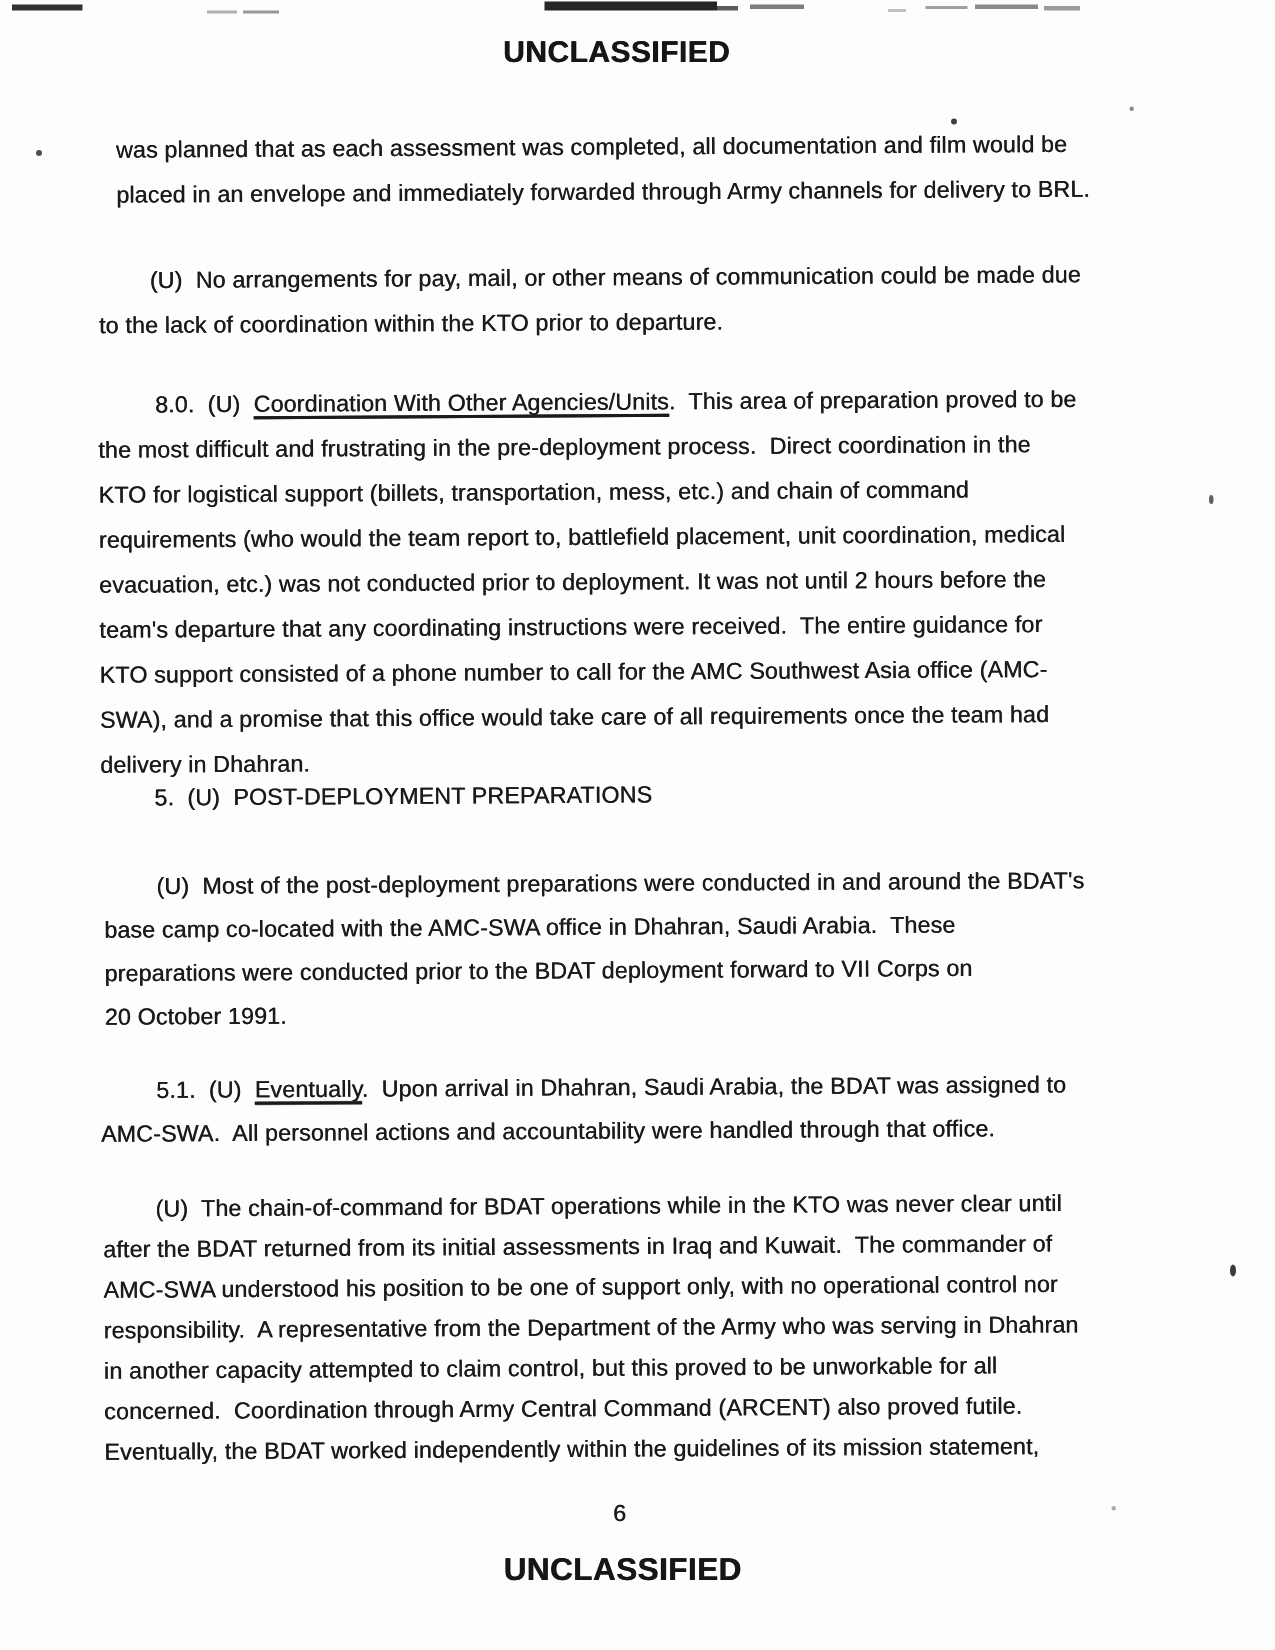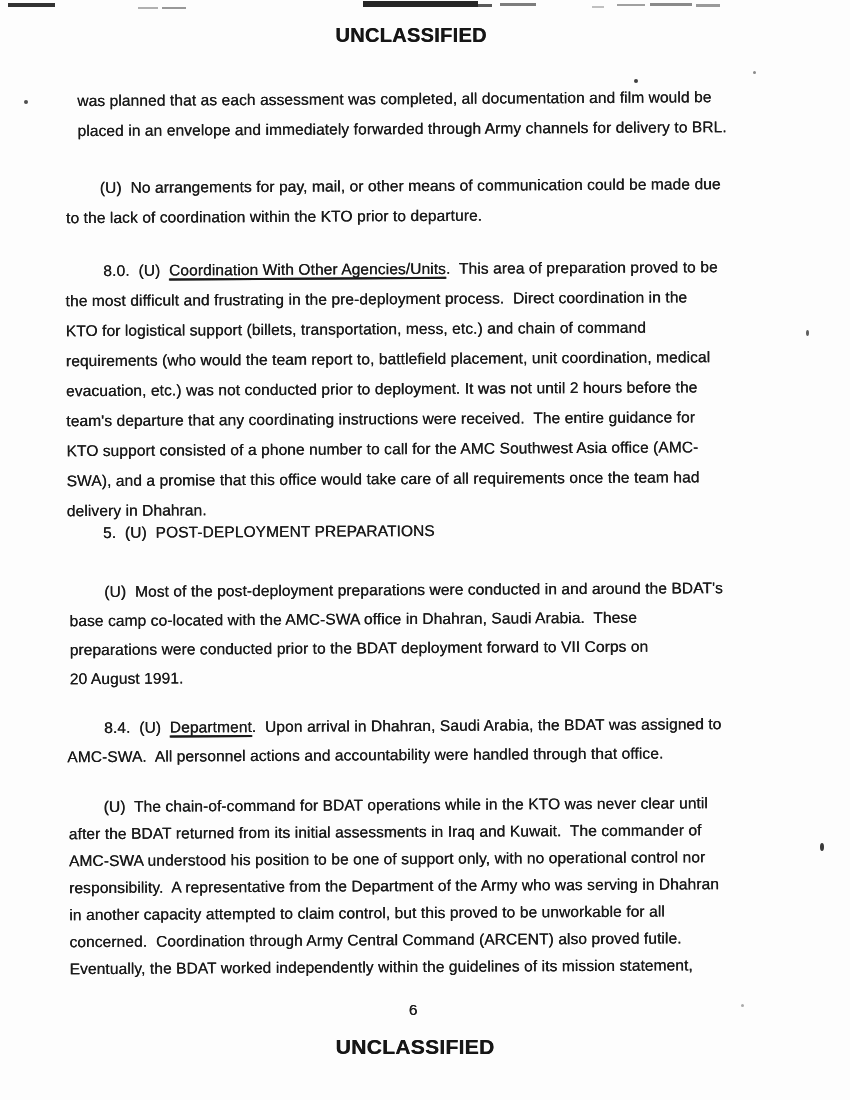--- a/index.html
+++ b/index.html
@@ -112,24 +112,24 @@
         <div class="line"><span>SWA), and a promise that this office would take care of all requirements once the team had</span></div>
         <div class="line"><span>delivery in Dhahran.</span></div>
       </div>
       <div class="para" style="top: 516px; left: 66px; line-height: 30px;">
         <div class="line" style="padding-left: 37px;"><span>5.  (U)  POST-DEPLOYMENT PREPARATIONS</span></div>
       </div>
       <div class="para" style="top: 575px; left: 69px; line-height: 29px;">
         <div class="line" style="padding-left: 35px;"><span>(U)  Most of the post-deployment preparations were conducted in and around the BDAT's</span></div>
         <div class="line"><span>base camp co-located with the AMC-SWA office in Dhahran, Saudi Arabia.  These</span></div>
         <div class="line"><span>preparations were conducted prior to the BDAT deployment forward to VII Corps on</span></div>
-        <div class="line"><span>20 August 1991.</span></div>
+        <div class="line"><span>20 October 1991.</span></div>
       </div>
       <div class="para" style="top: 711px; left: 66px; line-height: 29px;">
-        <div class="line" style="padding-left: 37px;"><span>8.4.  (U)  </span><span class="underlined">Department</span><span>.  Upon arrival in Dhahran, Saudi Arabia, the BDAT was assigned to</span></div>
+        <div class="line" style="padding-left: 37px;"><span>5.1.  (U)  </span><span class="underlined">Eventually</span><span>.  Upon arrival in Dhahran, Saudi Arabia, the BDAT was assigned to</span></div>
         <div class="line"><span>AMC-SWA.  All personnel actions and accountability were handled through that office.</span></div>
       </div>
       <div class="para" style="top: 791px; left: 67px; line-height: 27px;">
         <div class="line" style="padding-left: 35px;"><span>(U)  The chain-of-command for BDAT operations while in the KTO was never clear until</span></div>
         <div class="line"><span>after the BDAT returned from its initial assessments in Iraq and Kuwait.  The commander of</span></div>
         <div class="line"><span>AMC-SWA understood his position to be one of support only, with no operational control nor</span></div>
         <div class="line"><span>responsibility.  A representative from the Department of the Army who was serving in Dhahran</span></div>
         <div class="line"><span>in another capacity attempted to claim control, but this proved to be unworkable for all</span></div>
         <div class="line"><span>concerned.  Coordination through Army Central Command (ARCENT) also proved futile.</span></div>
         <div class="line"><span>Eventually, the BDAT worked independently within the guidelines of its mission statement,</span></div>

